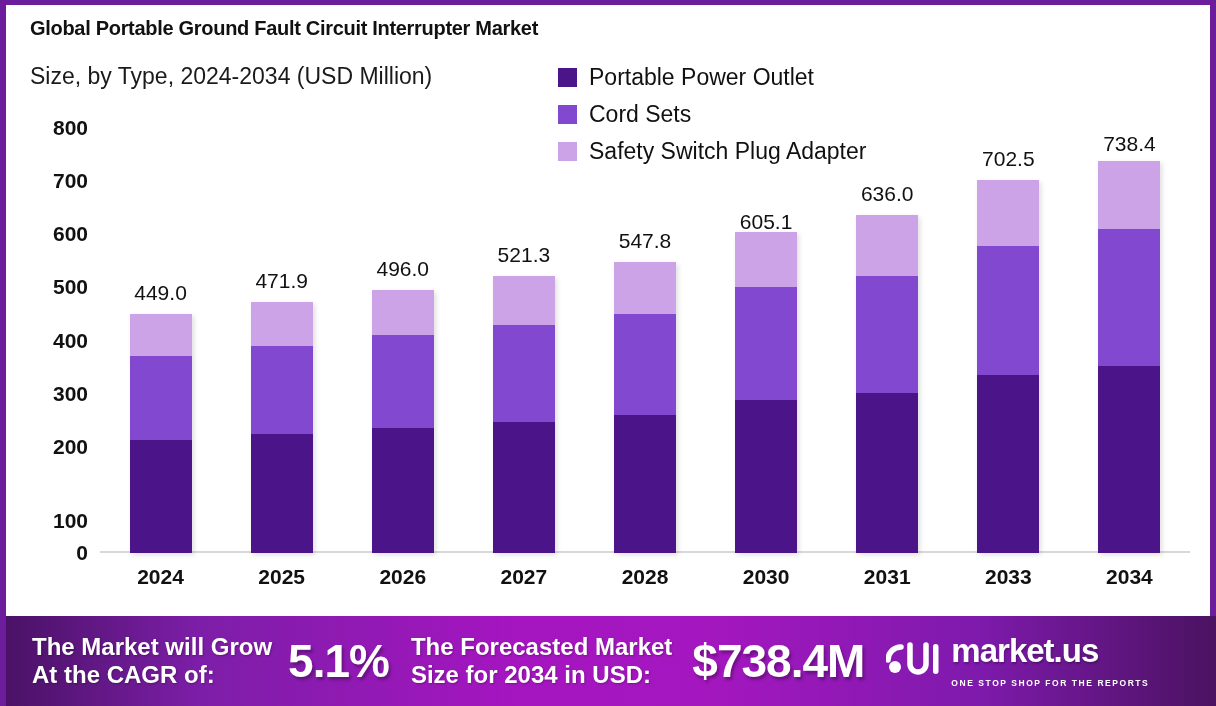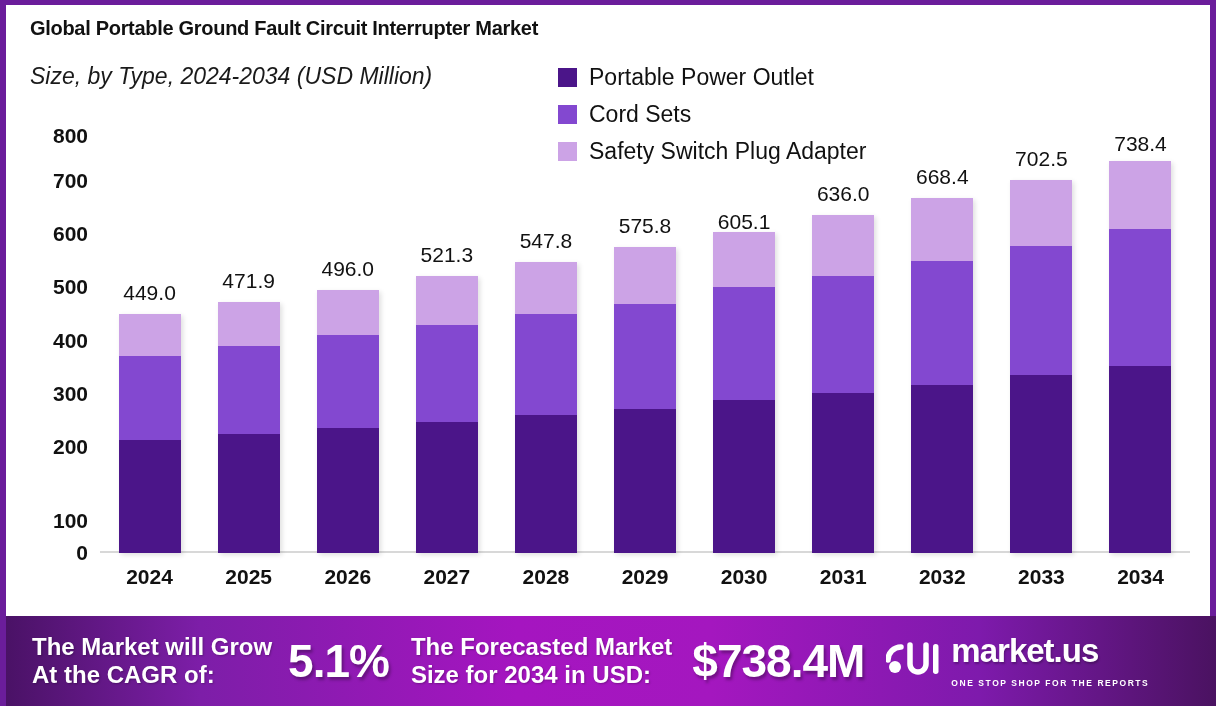--- a/index.html
+++ b/index.html
@@ -22,21 +22,20 @@
   
   #title {
     position:absolute; left:24px; top:12px;
     font-size:20px; font-weight:bold; color:#111111;
     letter-spacing:-0.3px; white-space:nowrap;
   }
   #subtitle {
     position:absolute; left:24px; top:58px;
     font-size:23px; font-weight:normal; color:#1a1a1a;
     white-space:nowrap;
-    font-style:italic;
   }
 
   
   #legend {
     position:absolute; left:552px; top:54px;
   }
   .legend-row {
     display:flex; align-items:center; height:37px;
   }
   .legend-swatch {
@@ -139,21 +138,21 @@
       <span class="legend-label">Cord Sets</span>
     </div>
     <div class="legend-row">
       <span class="legend-swatch" style="background:#CCA3E6"></span>
       <span class="legend-label">Safety Switch Plug Adapter</span>
     </div>
   </div>
 
   <div id="plot">
     <div id="yticks">
-        <div class="ytick" style="top: 8px; text-align: right;">800</div>
+        <div class="ytick" style="top: 0px; text-align: right;">800</div>
         <div class="ytick" style="top: 53.125px;">700</div>
         <div class="ytick" style="top: 106.25px;">600</div>
         <div class="ytick" style="top: 159.375px;">500</div>
         <div class="ytick" style="top: 212.5px;">400</div>
         <div class="ytick" style="top: 265.625px;">300</div>
         <div class="ytick" style="top: 318.75px;">200</div>
         <div class="ytick" style="top: 393px; margin-left: 32px;">100</div>
         <div class="ytick" style="top: 425px;">0</div>
       </div>
     <div id="axis-line"></div>
@@ -197,54 +196,36 @@
         <div class="bar-slot">
           <div class="bar-total" style="bottom: 300.019px;">547.8</div>
           <div class="bar-stack">
             <div class="seg" style="height: 51.9562px; background: rgb(204, 163, 230);"></div>
             <div class="seg" style="height: 100.938px; background: rgb(131, 72, 208);"></div>
             <div class="seg" style="height: 138.125px; background: rgb(75, 21, 137);"></div>
           </div>
           <div class="xtick">2028</div>
         </div>
         <div class="bar-slot">
-          <div class="bar-total" style="bottom: 314.894px;">575.8</div>
-          <div class="bar-stack">
-            <div class="seg" style="height: 56.7375px; background: rgb(204, 163, 230);"></div>
-            <div class="seg" style="height: 104.656px; background: rgb(131, 72, 208);"></div>
-            <div class="seg" style="height: 144.5px; background: rgb(75, 21, 137);"></div>
-          </div>
-          <div class="xtick">2029</div>
-        </div>
-        <div class="bar-slot">
           <div class="bar-total" style="bottom: 319px;">605.1</div>
           <div class="bar-stack">
             <div class="seg" style="height: 55.8344px; background: rgb(204, 163, 230);"></div>
             <div class="seg" style="height: 112.625px; background: rgb(131, 72, 208);"></div>
             <div class="seg" style="height: 153px; background: rgb(75, 21, 137);"></div>
           </div>
           <div class="xtick">2030</div>
         </div>
         <div class="bar-slot">
           <div class="bar-total" style="bottom: 346.875px;">636.0</div>
           <div class="bar-stack">
             <div class="seg" style="height: 60.5625px; background: rgb(204, 163, 230);"></div>
             <div class="seg" style="height: 117.406px; background: rgb(131, 72, 208);"></div>
             <div class="seg" style="height: 159.906px; background: rgb(75, 21, 137);"></div>
           </div>
           <div class="xtick">2031</div>
-        </div>
-        <div class="bar-slot">
-          <div class="bar-total" style="bottom: 364.087px;">668.4</div>
-          <div class="bar-stack">
-            <div class="seg" style="height: 63.4312px; background: rgb(204, 163, 230);"></div>
-            <div class="seg" style="height: 123.25px; background: rgb(131, 72, 208);"></div>
-            <div class="seg" style="height: 168.406px; background: rgb(75, 21, 137);"></div>
-          </div>
-          <div class="xtick">2032</div>
         </div>
         <div class="bar-slot">
           <div class="bar-total" style="bottom: 382.203px;">702.5</div>
           <div class="bar-stack">
             <div class="seg" style="height: 66.1406px; background: rgb(204, 163, 230);"></div>
             <div class="seg" style="height: 129.094px; background: rgb(131, 72, 208);"></div>
             <div class="seg" style="height: 177.969px; background: rgb(75, 21, 137);"></div>
           </div>
           <div class="xtick">2033</div>
         </div>

